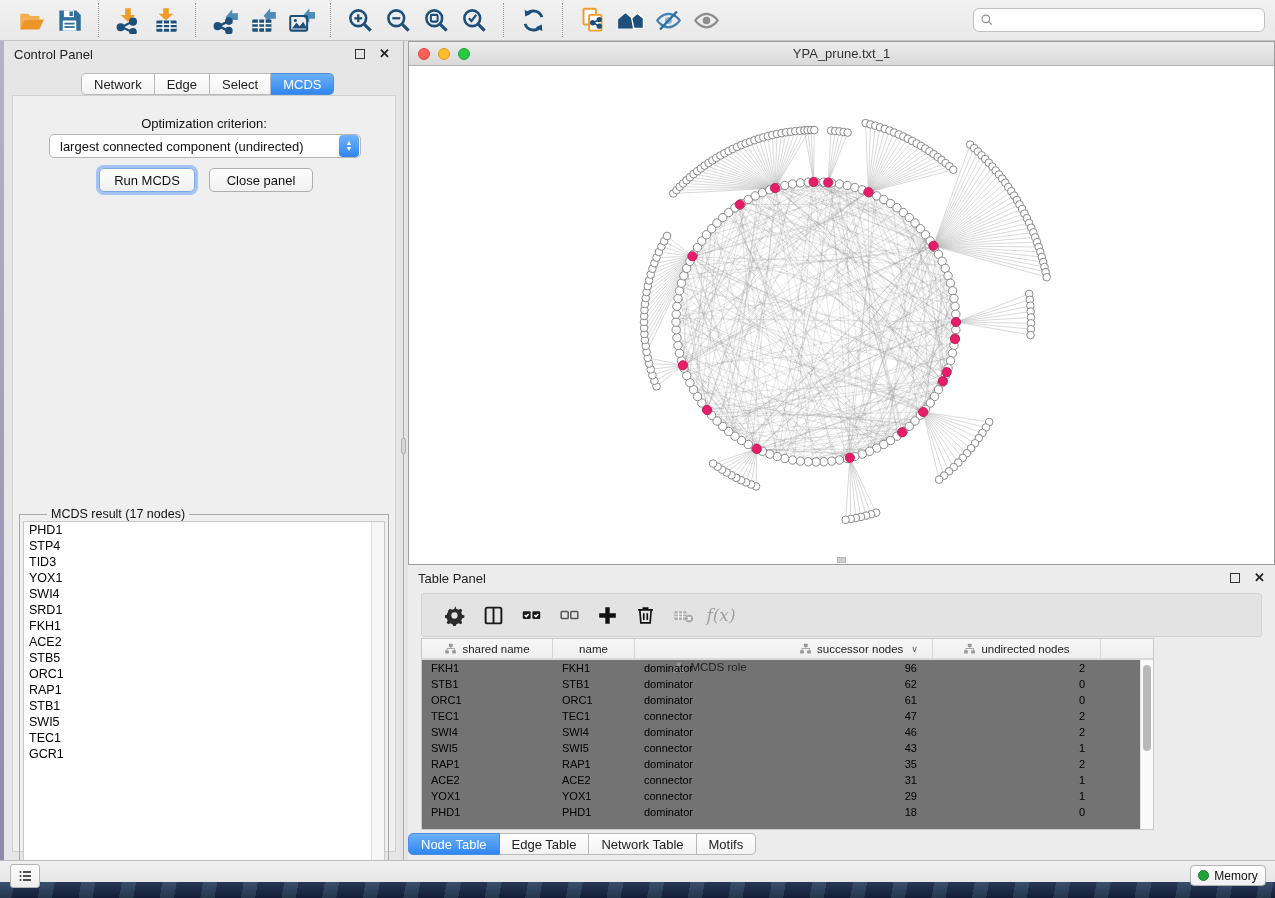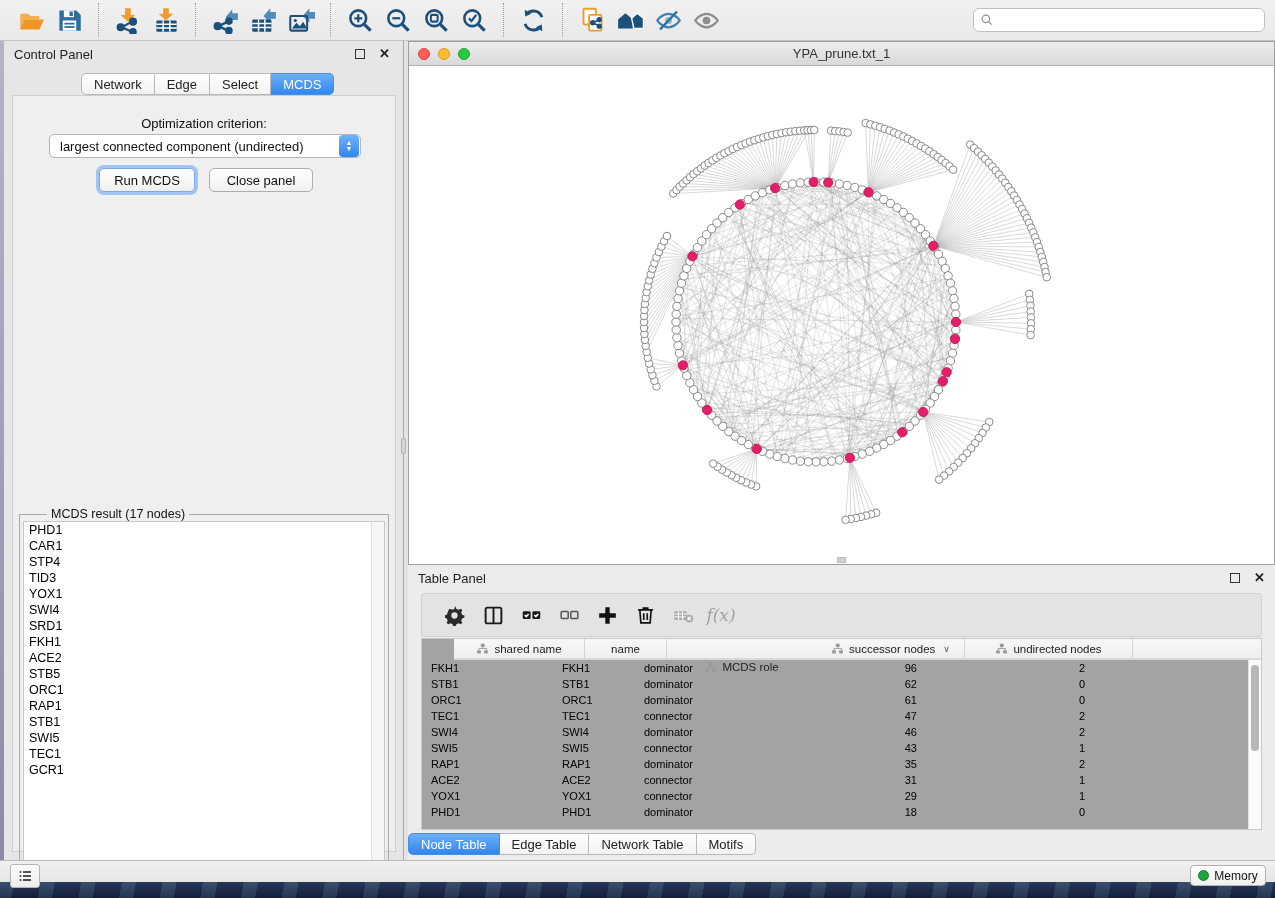--- a/index.html
+++ b/index.html
@@ -87,21 +87,21 @@
   #net-resize { position:absolute; left:428px; top:491px; width:9px; height:6px; background:#cfcfcf; border:1px solid #bbb; }
 
   
   #table-panel { position:absolute; left:408px; top:565px; width:867px; height:295px; background:#ececec; }
   #tp-toolbar { position:absolute; left:13px; top:28px; width:841px; height:44px;
     background:#e3e3e3; border:1px solid #d2d2d2; border-radius:3px; display:flex; align-items:center; padding-left:14px; }
   .tp-icon { width:38px; height:36px; display:flex; align-items:center; justify-content:center; }
   .tp-icon svg { width:21px; height:21px; }
   .fx-label { font-family:"DejaVu Serif",serif; font-style:italic; font-size:17px; color:#a0a0a0; }
 
-  #data-table { position:absolute; left:13px; top:73px; width:841px; height:192px; background:#a3a3a3; border:1px solid #c9c9c9;padding-left:32px; }
+  #data-table { position:absolute; left:13px; top:73px; width:733px; height:192px; background:#737373; border:1px solid #c9c9c9; }
   #tbl-header { display:flex; height:21px; background:linear-gradient(#f7f7f7,#efefef); border-bottom:2px solid #d9d9d9; }
   .th { display:flex; align-items:center; justify-content:center; gap:5px; font-size:11.5px; color:#222;
     border-right:1px solid #d5d5d5; position:relative; }
   .th svg.hier { width:13px; height:13px; }
   .th .chev { font-size:9px; color:#555; margin-left:3px; }
   .tbl-body { position:absolute; left:0; top:21px; right:13px; bottom:0; overflow:hidden; }
   .tr { display:flex; height:16px; }
   .td { font-size:11px; color:#000; line-height:16px; white-space:nowrap; overflow:hidden; }
   .td.l { padding-left:9px; text-align:left; }
   .td.r { padding-right:16px; text-align:right; }
@@ -314,21 +314,20 @@
           <span>▼</span>
         </span>
     </div>
     <div class="cp-btn" id="run-btn">Run MCDS</div>
     <div class="cp-btn" id="close-btn">Close panel</div>
     <div id="result-group">
       <div id="result-legend">MCDS result (17 nodes)</div>
       <div id="result-list">
         <div id="result-items">
             <div class="result-item">PHD1</div>
-            <div class="result-item">CAR1</div>
             <div class="result-item">STP4</div>
             <div class="result-item">TID3</div>
             <div class="result-item">YOX1</div>
             <div class="result-item">SWI4</div>
             <div class="result-item">SRD1</div>
             <div class="result-item">FKH1</div>
             <div class="result-item">ACE2</div>
             <div class="result-item">STB5</div>
             <div class="result-item">ORC1</div>
             <div class="result-item">RAP1</div>

